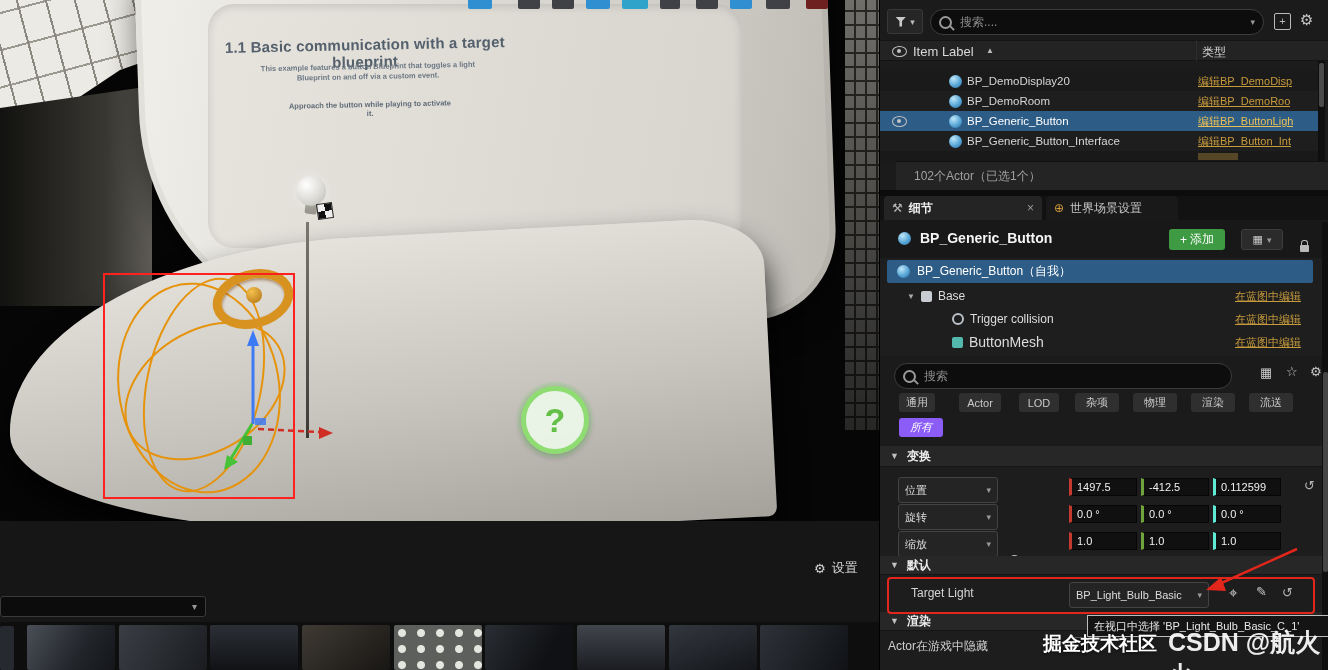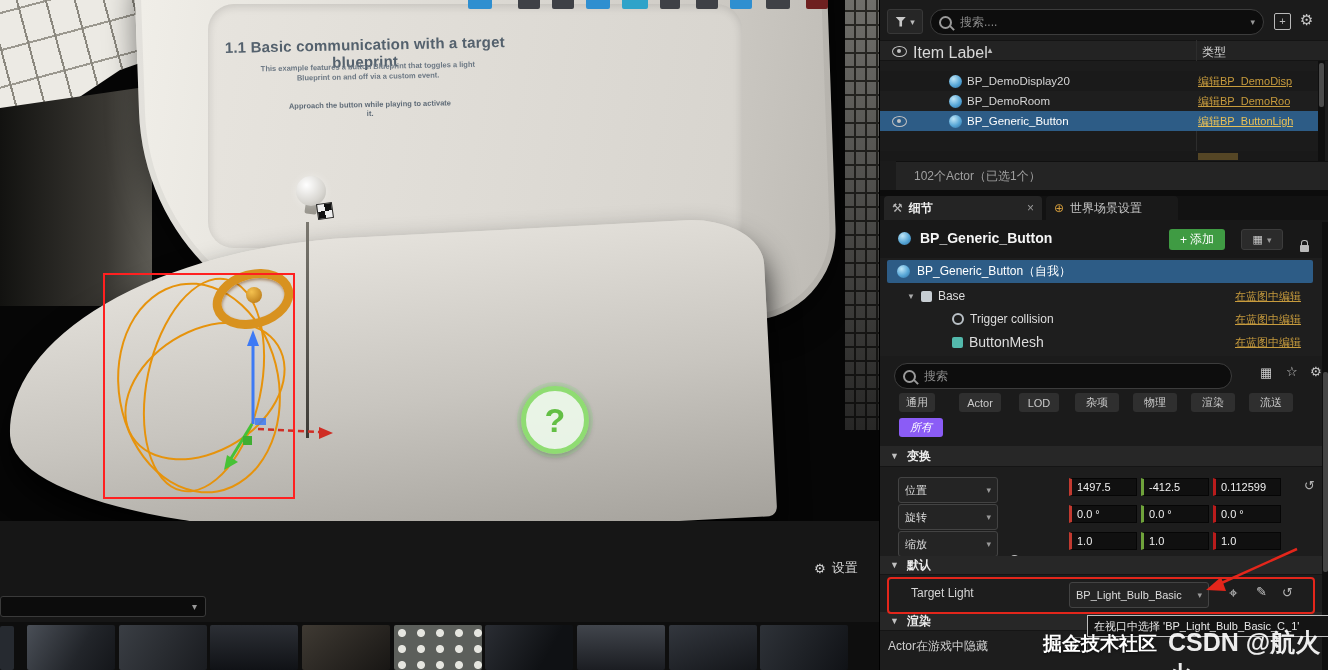--- a/index.html
+++ b/index.html
@@ -107,21 +107,21 @@
   .secHdr .arr{font-size:9px;color:#c0c0c0;}
   .secHdr .t{font-size:12px;font-weight:bold;color:#ececec;}
   .combo{position:absolute;background:#242424;border:1px solid #434343;border-radius:3px;
     display:flex;align-items:center;justify-content:space-between;padding:12px 6px;
     color:#ddd;font-size:11px;box-sizing:border-box;}
   .combo .ch{font-size:9px;color:#999;}
   .field{position:absolute;width:68px;height:18px;background:#101010;border:1px solid #060606;
     display:flex;align-items:center;color:#f0f0f0;font-size:11px;padding-left:5px;box-sizing:border-box;}
   .fx{border-left:3px solid #c23a30;}
   .fy{border-left:3px solid #6fa33b;}
-  .fz{border-left:3px solid #b91c1c;}
+  .fz{border-left:3px solid #5eead4;}
   .glyphBtn{position:absolute;color:#c9c9c9;font-size:13px;line-height:1;}
   .scroll{position:absolute;width:7px;background:#0f0f0f;}
   .scroll .th{position:absolute;left:1px;width:5px;background:#4b4b4b;border-radius:2px;}
   .tabTop{position:absolute;top:196px;height:24px;border-radius:4px 4px 0 0;display:flex;
     align-items:center;gap:6px;padding:0 8px;box-sizing:border-box;font-size:12px;}
   .redBox{position:absolute;border:2px solid #e3261b;border-radius:4px;z-index:30;}
   .tooltip{position:absolute;left:207px;top:615px;width:242px;height:22px;background:#141414;
     border:1px solid #bdbdbd;box-sizing:border-box;display:flex;align-items:center;
     padding:0 6px;font-size:11px;color:#e6e6e6;white-space:nowrap;overflow:hidden;z-index:40;}
   .wm1{position:absolute;left:1043px;top:631px;font-size:19px;font-weight:bold;color:#fff;
@@ -219,21 +219,21 @@
     <div class="pill abs" style="left:50px;top:9px;width:334px;height:25px;">
       <span class="i-mag"></span>
       <input placeholder="搜索...." style="">
       <span style="font-size:9px;color:#999;">▾</span>
     </div>
     <div class="abs i-addbox" style="left:394px;top:13px;">+</div>
     <div class="abs" style="left:420px;top:11px;font-size:15px;color:#c9c9c9;">⚙</div>
 
     <div class="abs" style="left:0;top:40px;width:449px;height:21px;background:#232323;border-top:1px solid #141414;border-bottom:1px solid #141414;box-sizing:border-box;"></div>
     <div class="abs i-eye" style="left:12px;top:46px;"></div>
-    <div class="abs" style="left:33px;top:44px;font-size:16px;color:#d9d9d9;">Item Label</div>
+    <div class="abs" style="left:33px;top:44px;font-size:13px;color:#d9d9d9;">Item Label</div>
     <div class="abs" style="left:106px;top:46px;font-size:8px;color:#bbb;">▲</div>
     <div class="abs" style="left:322px;top:44px;font-size:12px;color:#d9d9d9;">类型</div>
     <div class="abs" style="left:316px;top:40px;width:1px;height:121px;background:#2d2d2d;"></div>
 
     <div class="abs" style="left:0;top:61px;width:438px;height:10px;background:#1c1c1c;"></div>
 
     <div class="oRow" style="top:71px;background:#1a1a1a;">
       <span class="bp-ic" style="margin-left:69px;"></span>
       <span class="lab">BP_DemoDisplay20</span>
       <span class="oLink">编辑BP_DemoDisp</span>
@@ -241,20 +241,25 @@
     <div class="oRow" style="top:91px;background:#1e1e1e;">
       <span class="bp-ic" style="margin-left:69px;"></span>
       <span class="lab">BP_DemoRoom</span>
       <span class="oLink">编辑BP_DemoRoo</span>
     </div>
     <div class="oRow" style="top:111px;background:#2d5c86;color:#fff;">
       <span class="i-eye" style="margin-left:12px;"></span>
       <span class="bp-ic" style="margin-left:42px;"></span>
       <span class="lab">BP_Generic_Button</span>
       <span class="oLink" style="color:#e8c057;">编辑BP_ButtonLigh</span>
+    </div>
+    <div class="oRow" style="top:131px;background:#1e1e1e;">
+      <span class="bp-ic" style="margin-left:69px;"></span>
+      <span class="lab">BP_Generic_Button_Interface</span>
+      <span class="oLink">编辑BP_Button_Int</span>
     </div>
     <div class="abs" style="left:0;top:151px;width:438px;height:10px;background:#191919;">
       <div class="abs" style="left:318px;top:2px;width:40px;height:7px;background:rgba(199,155,61,0.35);"></div>
     </div>
 
     <div class="scroll" style="left:438px;top:61px;height:100px;">
       <div class="th" style="top:2px;height:44px;"></div>
     </div>
 
     <div class="abs" style="left:16px;top:161px;width:449px;height:29px;background:#242424;border-top:1px solid #101010;box-sizing:border-box;display:flex;align-items:center;">

